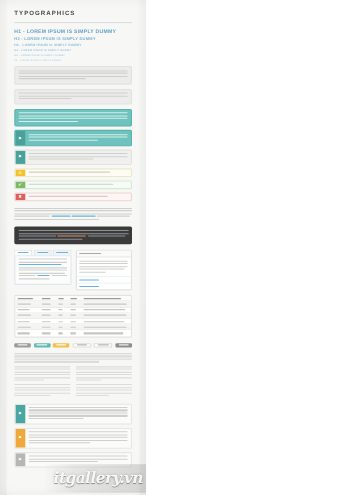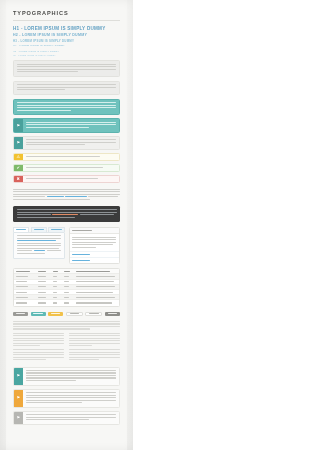--- a/index.html
+++ b/index.html
@@ -515,13 +515,14 @@
         <div class="body">
           <div class="tl" style="width:100%"></div>
           <div class="tl" style="width:100%"></div>
           <div class="tl" style="width:70%"></div>
         </div>
       </div>
 
     </div>
   </div>
 
+  <div class="watermark">itgallery.vn</div>
 </div>
 
 </body></html>

